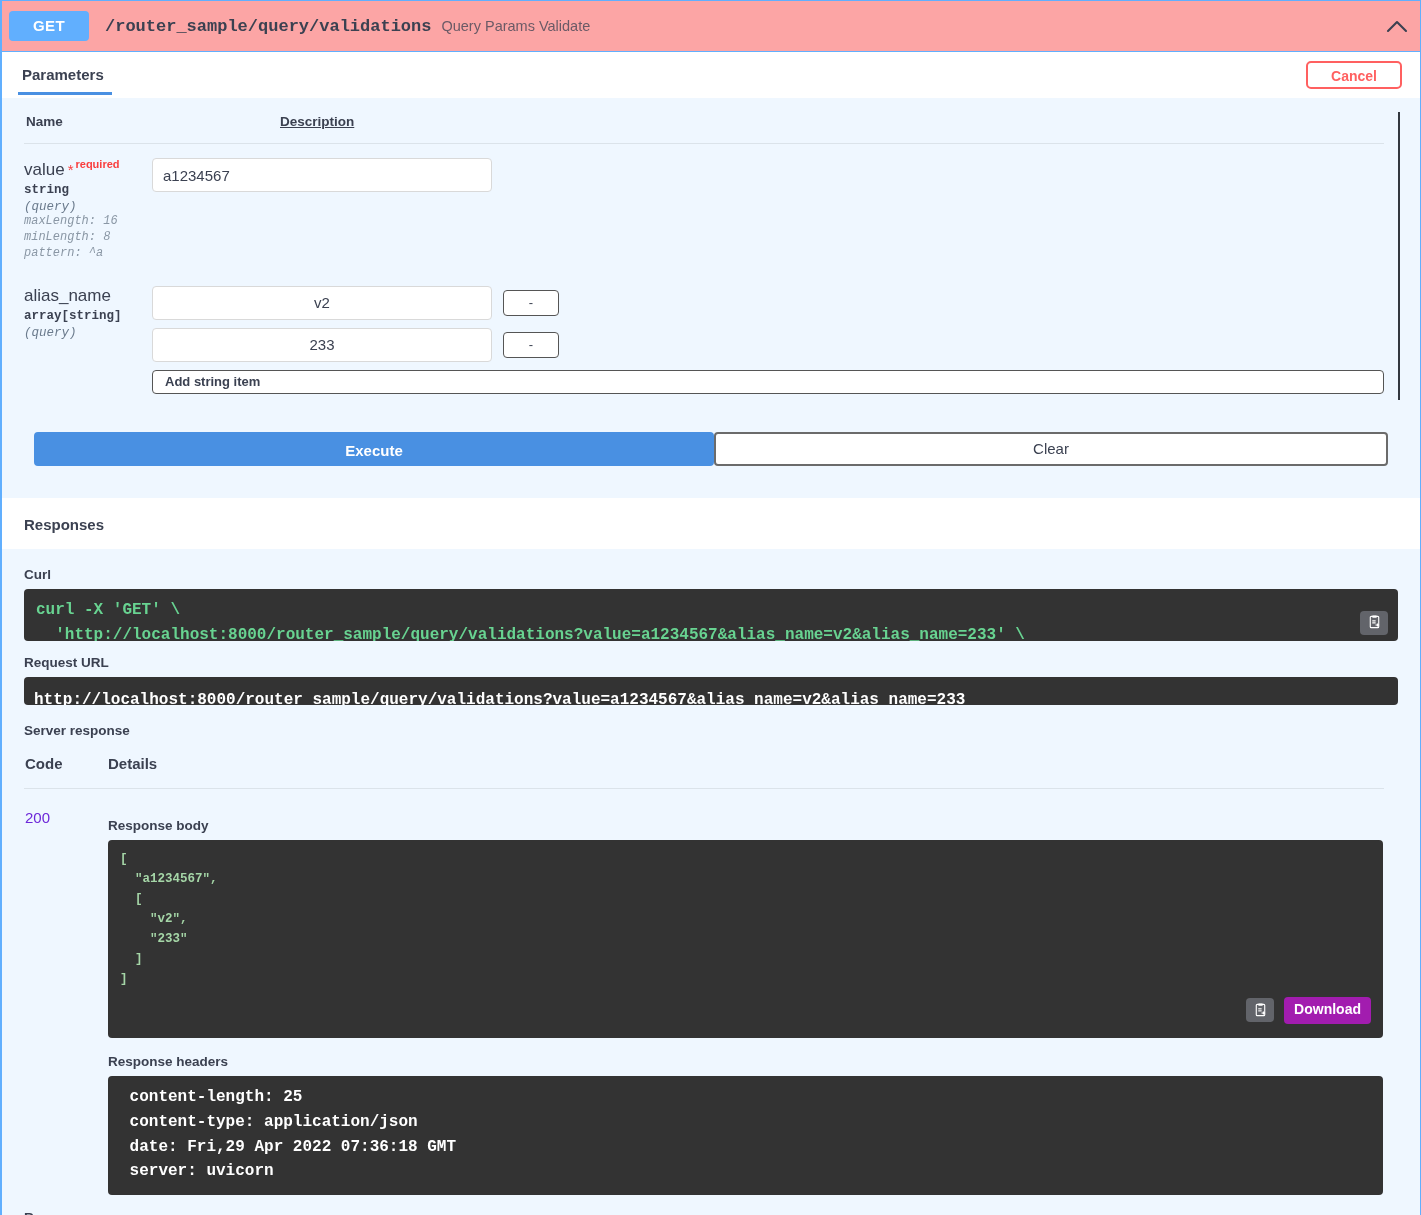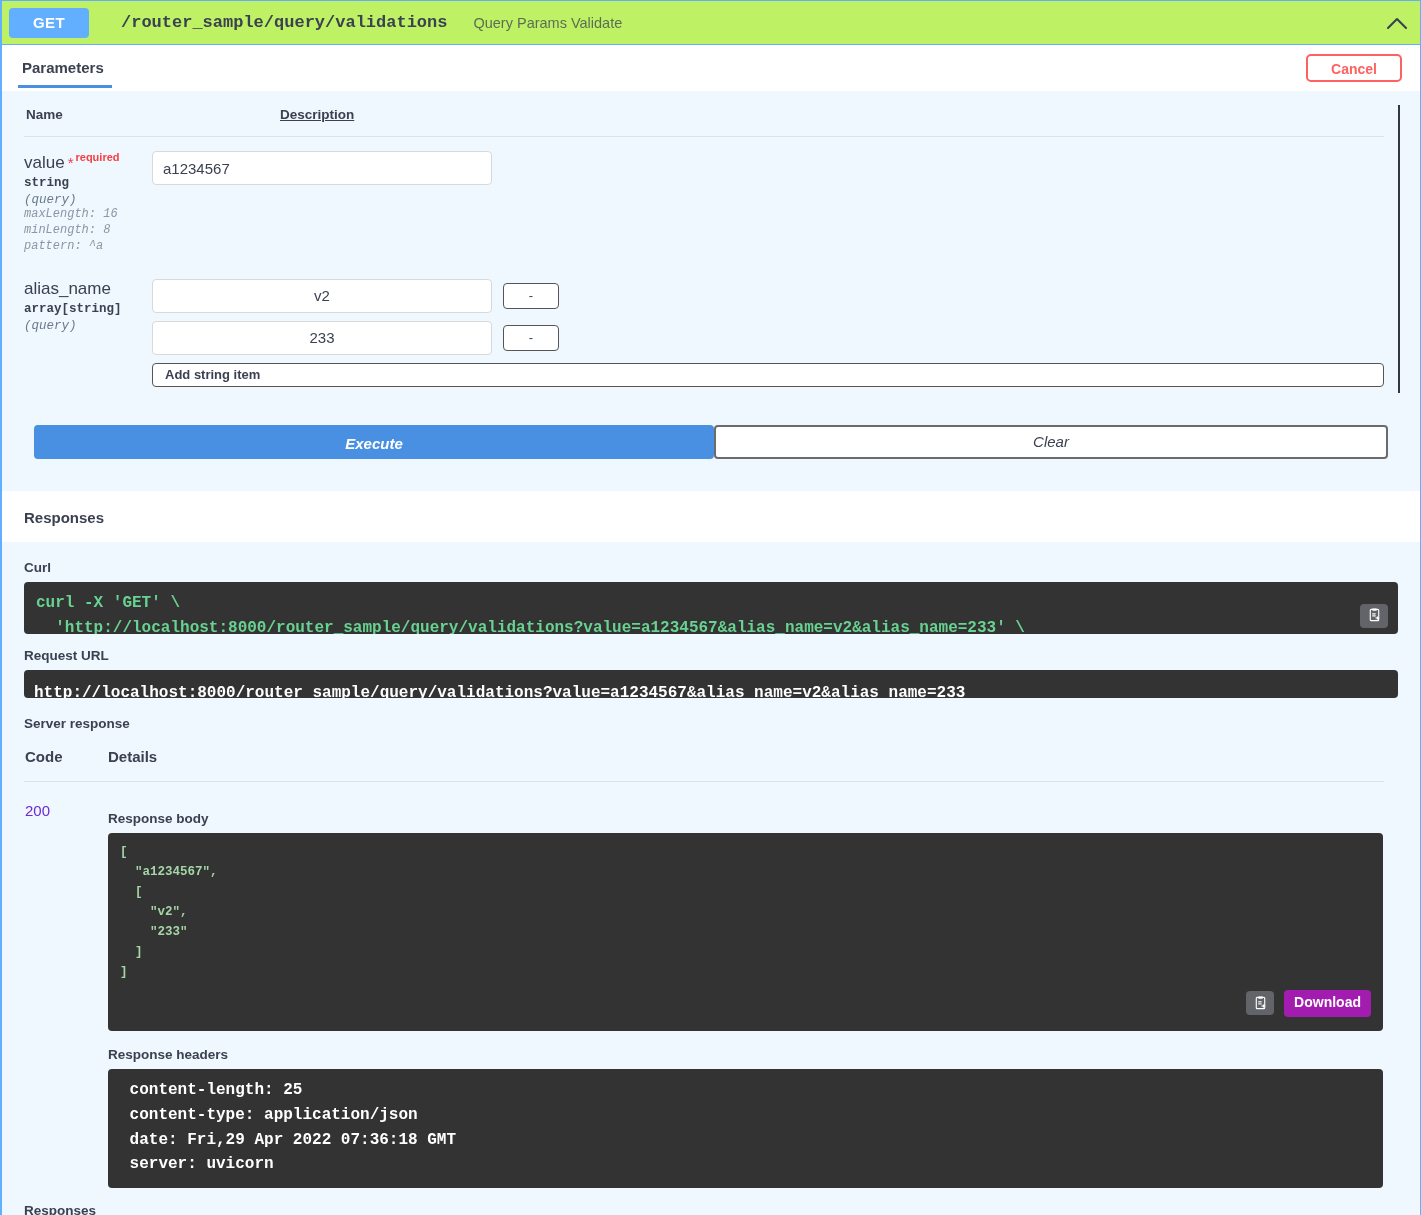--- a/index.html
+++ b/index.html
@@ -24,25 +24,24 @@
     width: 1421px;
     border: 1px solid #61affe;
     border-left-width: 2px;
     background: #ffffff;
   }
 
   
   .op-summary {
     display: flex;
     align-items: center;
-    height: 44px;
-    background: #bef264;
+    height: 51px;
+    background: #fca5a5;
     padding: 0 10px 0 7px;
     border-bottom: 1px solid #61affe;
-    gap: 16px;
   }
   .op-method {
     width: 80px;
     height: 30px;
     line-height: 30px;
     text-align: center;
     background: #61affe;
     color: #fff;
     border-radius: 4px;
     font-size: 15px;
@@ -242,21 +241,21 @@
     width: 2px;
     height: 288px;
     background: #33383f;
   }
 
   
   .exec-wrap {
     background: #eff7ff;
     padding: 18px 32px 32px 32px;
   }
-  .exec-row { display: flex; font-style: italic; }
+  .exec-row { display: flex; }
   .btn-execute {
     flex: 0 0 680px;
     height: 34px;
     line-height: 34px;
     text-align: center;
     background: #4990e2;
     border: 2px solid #4990e2;
     border-radius: 4px;
     color: #fff;
     font-size: 15px;

